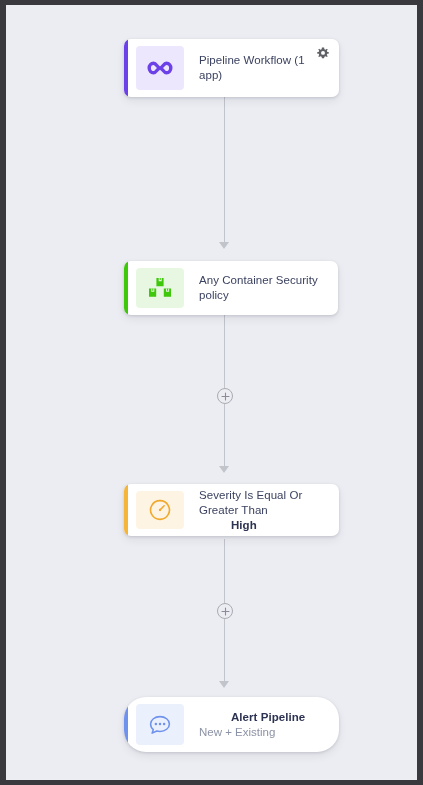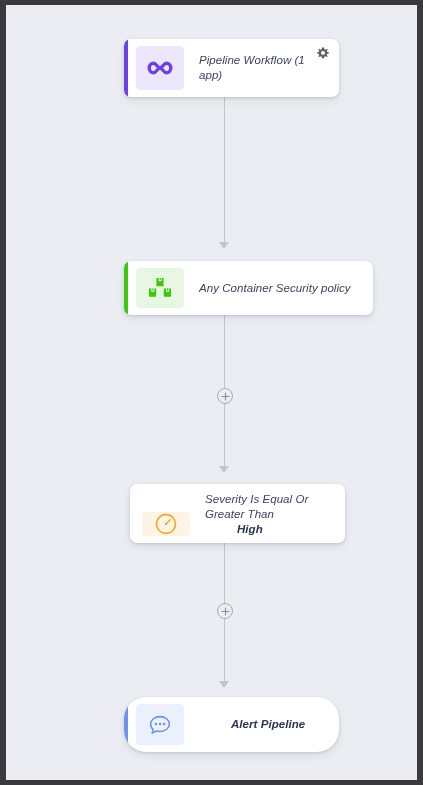--- a/index.html
+++ b/index.html
@@ -87,21 +87,20 @@
     align-items: center;
     justify-content: center;
   }
   .node-body {
     flex: 1 1 auto;
     display: flex;
     flex-direction: column;
     justify-content: center;
     padding: 6px 10px 6px 15px;
     min-width: 0;
-    font-style: italic;
   }
   .node-title {
     font-size: 11.5px;
     color: #3b4260;
     line-height: 15px;
     letter-spacing: 0.05px;
   }
   .node-title.bold { font-weight: bold; color: #2d3352; margin-left: 32px; }
   .node-sub {
     font-size: 11.5px;
@@ -179,42 +178,42 @@
                  a5.6 5.6 0 0 1-1.35 0.56 L9.25 12.95 L8 12.95 L6.75 12.95 L6.4 11
                  a5.6 5.6 0 0 1-1.35-0.56 L3.5 11.5 l-0.9-0.9 l1.06-1.55
                  A5.6 5.6 0 0 1 3.1 7.7 L1.25 7.35 L1.25 6.1 L3.1 5.75
                  a5.6 5.6 0 0 1 0.56-1.35 L2.6 2.85 l0.9-0.9 L5.05 3.01
                  A5.6 5.6 0 0 1 6.4 2.45 L6.75 0.6 Z"></path>
           <circle cx="8" cy="6.73" r="2.25" fill="#ffffff"></circle>
         </svg>
       </div>
     </div>
 
-    <div class="node" style="left:118px; top:256px; width:249px; height:54px;">
+    <div class="node" style="left:118px; top:256px; width:214px; height:54px;">
       <div class="accent accent-green"></div>
       <div class="icon-tile tile-green">
         <svg width="24" height="22" viewBox="0 0 24 22">
           <g fill="#3ec70b">
             <path d="M8.4 1 h7.2 v8.2 h-7.2 z"></path>
             <path d="M1 11.6 h7.2 v8.2 h-7.2 z"></path>
             <path d="M15.8 11.6 h7.2 v8.2 h-7.2 z"></path>
           </g>
           <g fill="#e8f7e2">
             <path d="M10.7 1 h0.95 v2.1 h1.1 V1 h0.95 v3.2 h-3 z"></path>
             <path d="M3.3 11.6 h0.95 v2.1 h1.1 v-2.1 h0.95 v3.2 h-3 z"></path>
             <path d="M18.1 11.6 h0.95 v2.1 h1.1 v-2.1 h0.95 v3.2 h-3 z"></path>
           </g>
         </svg>
       </div>
       <div class="node-body">
         <div class="node-title">Any Container Security policy</div>
       </div>
     </div>
 
-    <div class="node" style="left:124px; top:479px; width:215px; height:59px;align-items:flex-end;">
+    <div class="node" style="left:118px; top:479px; width:215px; height:52px;">
       <div class="accent accent-orange"></div>
       <div class="icon-tile tile-orange">
         <svg width="24" height="24" viewBox="0 0 24 24">
           <path d="M12 2.6 a9.4 9.4 0 1 1 -0.01 0" fill="none" stroke="#f0a92e" stroke-width="1.6" stroke-linecap="round"></path>
           <path d="M12 12 L16.1 7.8" stroke="#f0a92e" stroke-width="1.6" stroke-linecap="round"></path>
           <circle cx="12" cy="12" r="1.15" fill="#f0a92e"></circle>
         </svg>
       </div>
       <div class="node-body">
         <div class="node-title">Severity Is Equal Or Greater Than</div>
@@ -229,17 +228,18 @@
           <path d="M12 2.6 c5.2 0 9.4 3.3 9.4 7.4 c0 4.1 -4.2 7.4 -9.4 7.4
                    c-1.1 0 -2.2 -0.15 -3.2 -0.43 l-4.7 2.2 l1.25 -3.6
                    C3.4 14.2 2.6 12.2 2.6 10 C2.6 5.9 6.8 2.6 12 2.6 Z" fill="none" stroke="#6f92ec" stroke-width="1.55" stroke-linejoin="round"></path>
           <circle cx="7.9" cy="10" r="1.25" fill="#6f92ec"></circle>
           <circle cx="12" cy="10" r="1.25" fill="#6f92ec"></circle>
           <circle cx="16.1" cy="10" r="1.25" fill="#6f92ec"></circle>
         </svg>
       </div>
       <div class="node-body">
         <div class="node-title bold">Alert Pipeline</div>
+        <div class="node-sub">New + Existing</div>
       </div>
     </div>
 
   </div>
 </div>
 
 </body></html>

